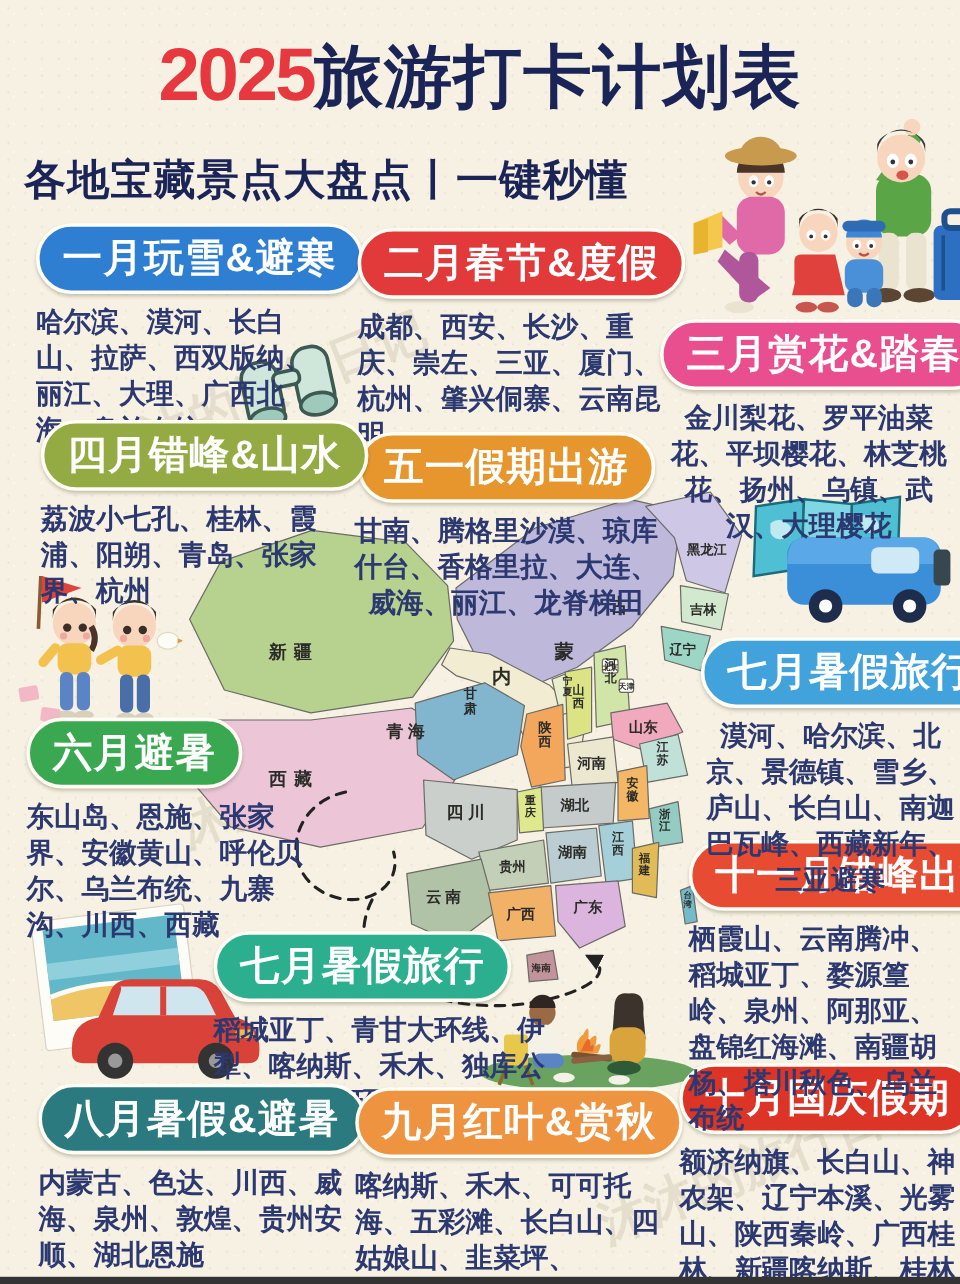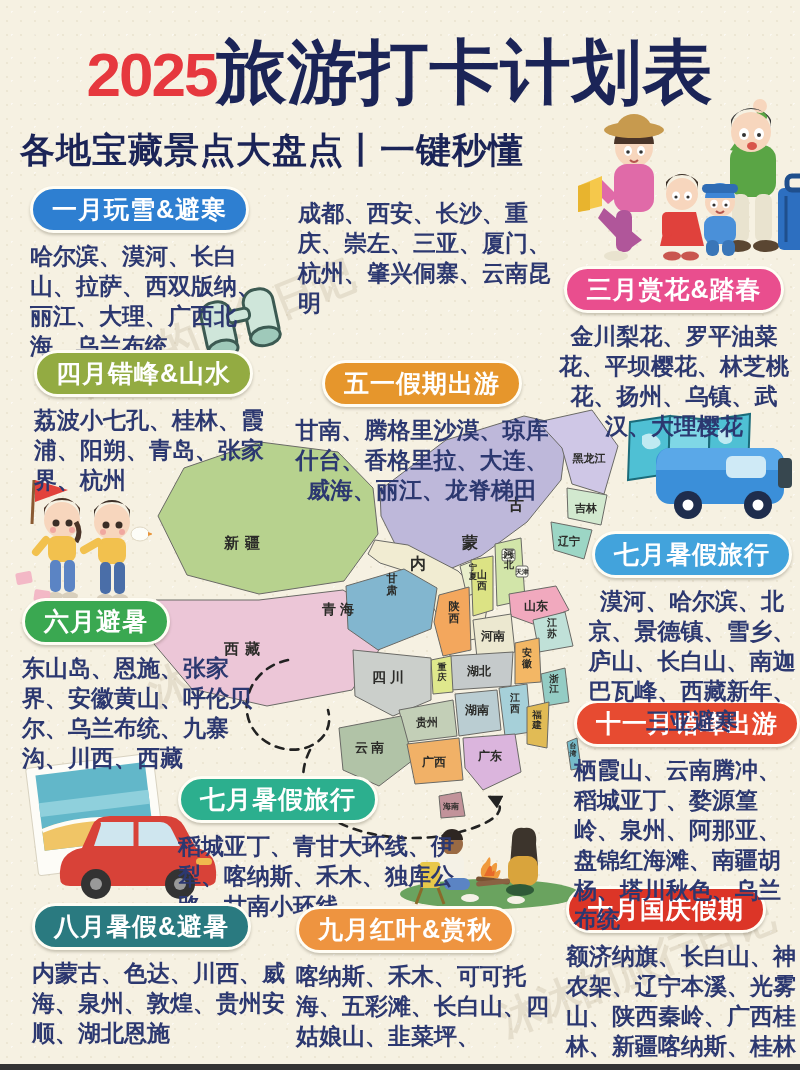--- a/index.html
+++ b/index.html
@@ -3,26 +3,26 @@
 <meta charset="utf-8">
 <style>
   html,body{margin:0;padding:0;}
   body{font-family:"Liberation Sans",sans-serif;}
   #poster{position:relative;width:800px;height:1070px;background:#f6f1e2;overflow:hidden;
     background-image:radial-gradient(rgba(220,210,185,.35) 1px, transparent 1px),
                      radial-gradient(rgba(255,255,255,.5) 1px, transparent 1px);
     background-size:14px 14px,23px 23px;}
   .title-row{position:absolute;left:0;top:26px;width:800px;text-align:center;white-space:nowrap;}
   .title-year{font-size:62px;font-weight:900;color:#e6383e;letter-spacing:-2px;vertical-align:baseline;}
-  .title-main{font-size:70px;font-weight:900;color:#1b2457;letter-spacing:1px;font-family:Liberation Mono, monospace;}
+  .title-main{font-size:57px;font-weight:900;color:#1b2457;letter-spacing:1px;font-family:Liberation Mono, monospace;}
   .subtitle{position:absolute;left:20px;top:127px;width:570px;
     font-size:35px;font-weight:900;color:#1b2457;letter-spacing:1px;}
   .sec{position:absolute;}
   .pill{display:inline-block;padding:4px 19px;border-radius:40px;border:3px solid #fffdf4;
-    color:#ffffff;font-size:25px;font-weight:900;letter-spacing:1px;
+    color:#ffffff;font-size:33px;font-weight:900;letter-spacing:1px;
     box-shadow:0 2px 3px rgba(60,50,30,.25);white-space:nowrap;}
   .cities{margin-top:9px;font-size:23px;font-weight:700;color:#2c3870;line-height:1.3;letter-spacing:0;}
   .sec.centered{text-align:center;}
   .wm{position:absolute;font-size:42px;font-weight:900;color:rgba(140,124,92,.16);
     transform:rotate(-22deg);white-space:nowrap;pointer-events:none;}
   svg text{font-family:"Liberation Serif",serif;font-weight:bold;fill:#2b2b28;}
   .bottom-bar{position:absolute;left:0;bottom:0;width:800px;height:6px;background:#333;}
 </style>
 </head>
 <body>
@@ -283,20 +283,21 @@
     <ellipse cx="74" cy="88" rx="9" ry="4" fill="#f4f1e6"></ellipse>
     <ellipse cx="120" cy="90" rx="9" ry="4" fill="#f4f1e6"></ellipse>
   </svg>
 
   <div class="sec" style="left:30px;top:186px;width:238px">
     <div class="pill" style="background: rgb(46, 127, 209);">一月玩雪&amp;避寒</div>
     <div class="cities">哈尔滨、漠河、长白山、拉萨、西双版纳、丽江、大理、广西北海、乌兰布统</div>
   </div>
 
   <div class="sec" style="left:298px;top:190px;width:256px">
+    <div class="pill" style="background: rgb(226, 58, 58);">二月春节&amp;度假</div>
     <div class="cities">成都、西安、长沙、重庆、崇左、三亚、厦门、杭州、肇兴侗寨、云南昆明</div>
   </div>
 
   <div class="sec centered" style="left:550px;top:266px;width:248px">
     <div class="pill" style="background: rgb(233, 78, 142);">三月赏花&amp;踏春</div>
     <div class="cities">金川梨花、罗平油菜花、平坝樱花、林芝桃花、扬州、乌镇、武汉、大理樱花</div>
   </div>
 
   <div class="sec centered" style="left:292px;top:360px;width:260px">
     <div class="pill" style="background: rgb(230, 150, 44);">五一假期出游</div>

